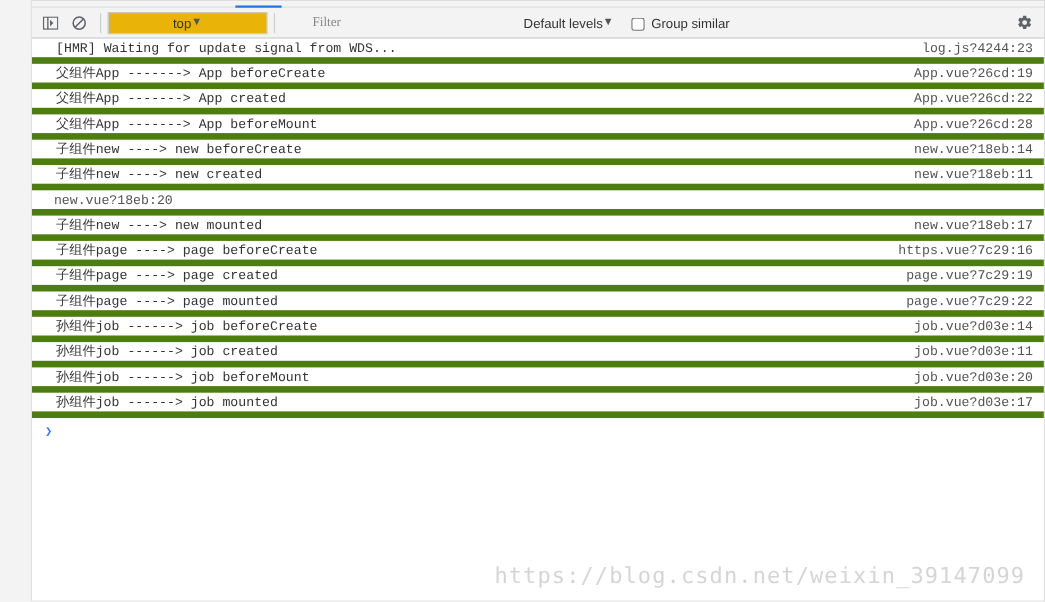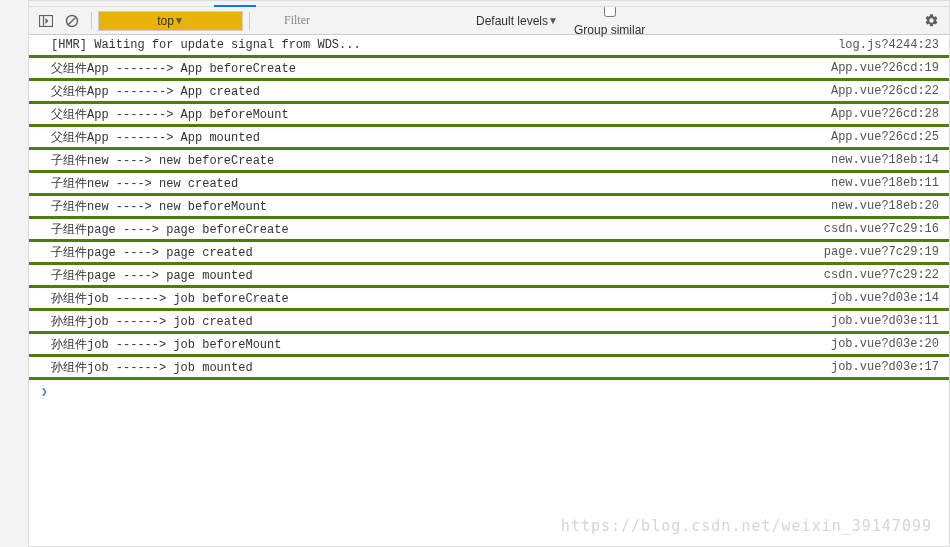--- a/index.html
+++ b/index.html
@@ -88,26 +88,25 @@
     .levels {
       display: flex;
       align-items: center;
       color: #333;
       font-size: 12px;
       padding: 0 8px;
       gap: 0;
     }
     .group-similar {
       display: flex;
-      align-items: center;
+      align-items: flex-end;
       gap: 6px;
       font-size: 12px;
       color: #333;
       margin-left: 8px;
-      flex-direction: column;
     }
     .group-similar input { width: 12px; height: 12px; }
     .spacer { flex: 1; }
     .gear {
       width: 28px;
       display: flex;
       justify-content: center;
       color: #5f6368;
       font-size: 15px;
     }
@@ -116,41 +115,41 @@
       overflow-y: auto;
       font-family: Menlo, Consolas, "Courier New", monospace;
       font-size: 12px;
       color: #333;
     }
     .log-row {
       display: flex;
       align-items: center;
       height: 23px;
       padding: 0 10px 0 20px;
-      border-bottom: 3px solid #4d7c0f;
+      border-bottom: 6px solid #4d7c0f;
     }
     .log-msg { flex: 1; padding-left: 2px; }
     .log-src {
       color: #545454;
       cursor: pointer;
     }
     .prompt-row {
       display: flex;
       align-items: center;
       height: 22px;
       padding: 0 12px;
       color: #367cf1;
       font-family: Menlo, Consolas, monospace;
     }
     .prompt-caret { color: #367cf1; font-weight: bold; font-size: 11px; }
     .watermark {
       position: absolute;
       right: 18px;
       bottom: 12px;
-      font-size: 15px;
+      font-size: 20px;
       color: #d5d5d5;
       font-family: Consolas, monospace;
       letter-spacing: 1px;
     }
   </style>
 </head>
 <body>
 
 <div class="devtools">
   <div class="tabstrip">
@@ -207,46 +206,45 @@
       </div>
       <div class="log-row">
         <span class="log-msg">父组件App -------&gt; App created</span>
         <span class="log-src">App.vue?26cd:22</span>
       </div>
       <div class="log-row">
         <span class="log-msg">父组件App -------&gt; App beforeMount</span>
         <span class="log-src">App.vue?26cd:28</span>
       </div>
       <div class="log-row">
-        <span class="log-msg">父组件App -------&gt; App mounted</span>
-        <span class="log-src">App.vue?26cd:25</span>
-      </div>
-      <div class="log-row">
         <span class="log-msg">子组件new ----&gt; new beforeCreate</span>
         <span class="log-src">new.vue?18eb:14</span>
       </div>
       <div class="log-row">
         <span class="log-msg">子组件new ----&gt; new created</span>
         <span class="log-src">new.vue?18eb:11</span>
       </div>
       <div class="log-row">
-        <span class="log-msg">子组件new ----&gt; new beforeMount</span>
         <span class="log-src">new.vue?18eb:20</span>
       </div>
       <div class="log-row">
+        <span class="log-msg">子组件new ----&gt; new mounted</span>
+        <span class="log-src">new.vue?18eb:17</span>
+      </div>
+      <div class="log-row">
         <span class="log-msg">子组件page ----&gt; page beforeCreate</span>
-        <span class="log-src">csdn.vue?7c29:16</span>
+        <span class="log-src">https.vue?7c29:16</span>
       </div>
       <div class="log-row">
         <span class="log-msg">子组件page ----&gt; page created</span>
         <span class="log-src">page.vue?7c29:19</span>
       </div>
       <div class="log-row">
         <span class="log-msg">子组件page ----&gt; page mounted</span>
-        <span class="log-src">csdn.vue?7c29:22</span>
+        <span class="log-src">page.vue?7c29:22</span>
       </div>
       <div class="log-row">
         <span class="log-msg">孙组件job ------&gt; job beforeCreate</span>
         <span class="log-src">job.vue?d03e:14</span>
       </div>
       <div class="log-row">
         <span class="log-msg">孙组件job ------&gt; job created</span>
         <span class="log-src">job.vue?d03e:11</span>
       </div>
       <div class="log-row">

